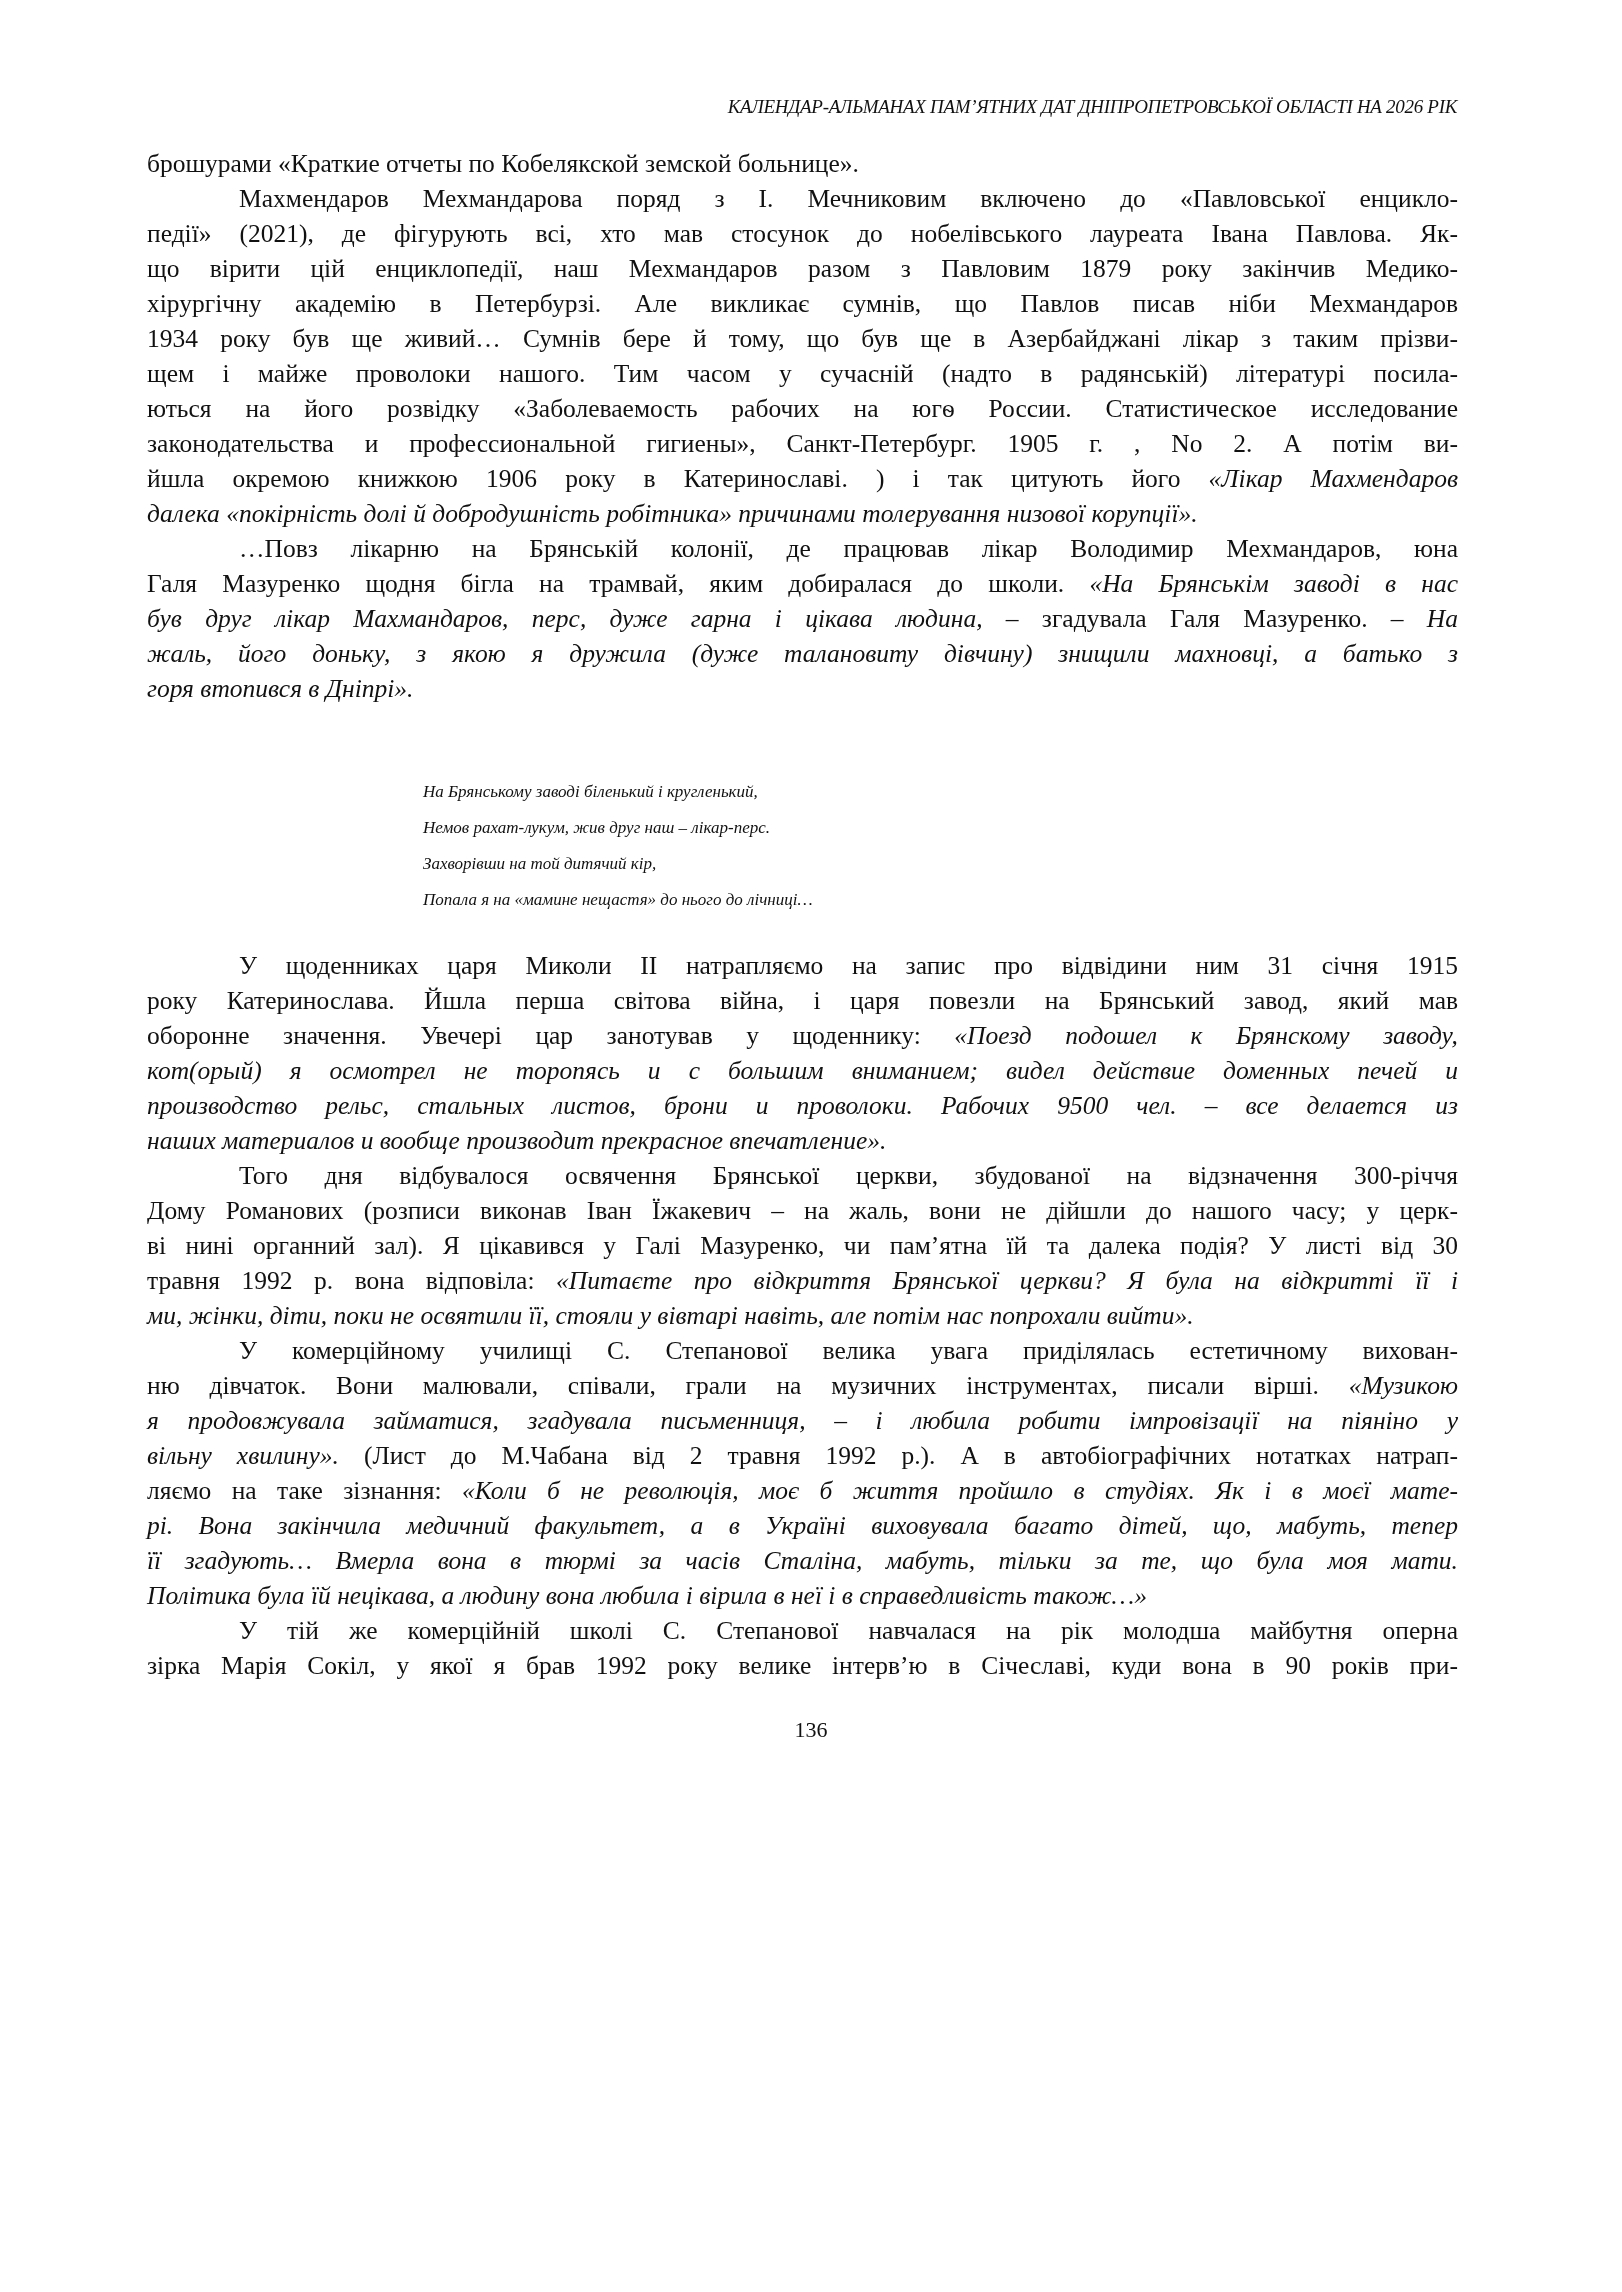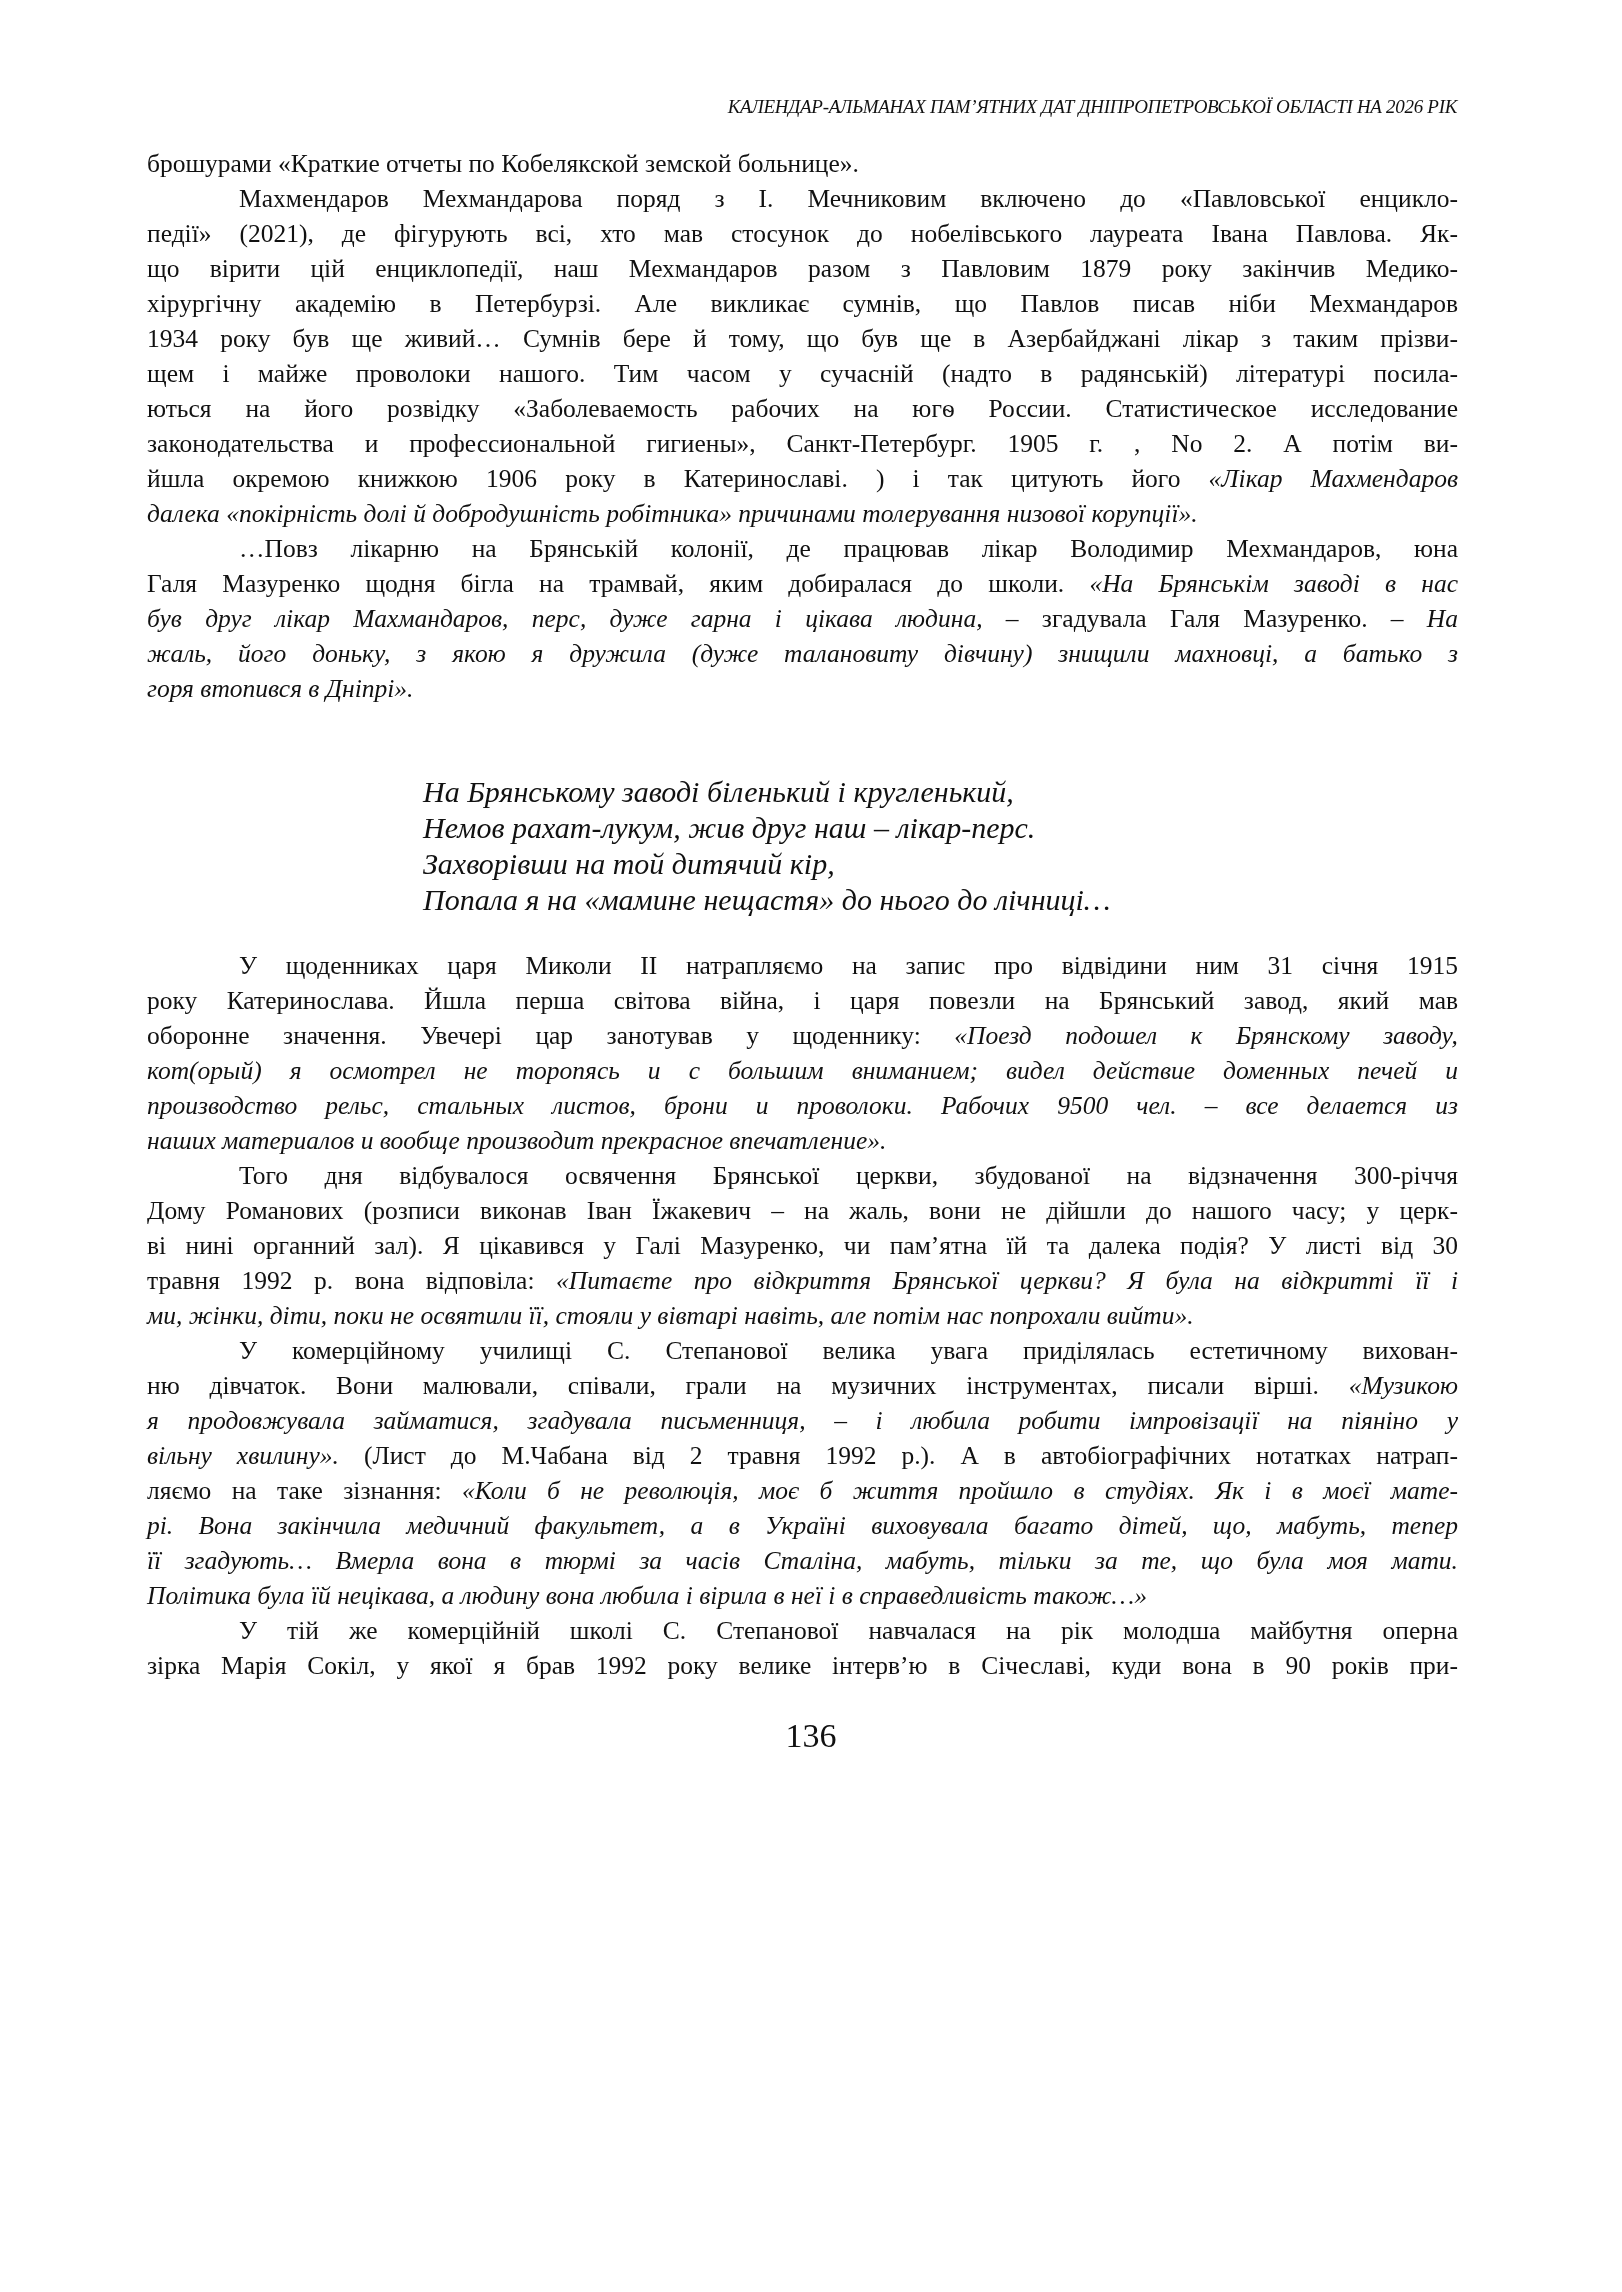--- a/index.html
+++ b/index.html
@@ -7,22 +7,22 @@
          font-family: "Liberation Serif", "DejaVu Serif", serif; color: #111111; }
   .running-header { position: absolute; right: 165px; top: 96px; font-size: 19px;
          font-style: italic; letter-spacing: -0.3px; white-space: nowrap; }
   .body-block { position: absolute; left: 147px; width: 1311px; }
   .line { height: 35px; line-height: 35px; font-size: 25.5px; white-space: nowrap;
           text-align: justify; text-align-last: justify; overflow: visible; transform-origin: left center; }
   .line.last { text-align-last: left; }
   .line.indent { padding-left: 92px; box-sizing: border-box; }
   .it { font-style: italic; }
   .poem { position: absolute; left: 423px; }
-  .poem .pline { height: 36px; line-height: 36px; font-size: 30px; font-style: italic; white-space: nowrap; }
-  .page-number { position: absolute; left: 0; width: 1622px; top: 1717px; text-align: center; font-size: 34px; }
+  .poem .pline { height: 36px; line-height: 36px; font-size: 17px; font-style: italic; white-space: nowrap; }
+  .page-number { position: absolute; left: 0; width: 1622px; top: 1717px; text-align: center; font-size: 22px; }
 </style>
 </head>
 <body>
 
 <div>
   <div class="running-header">КАЛЕНДАР-АЛЬМАНАХ ПАМ’ЯТНИХ ДАТ ДНІПРОПЕТРОВСЬКОЇ ОБЛАСТІ НА 2026 РІК</div>
 
   <div class="body-block" id="section1" style="top:146px;">
       <div class="line last"><span>брошурами «Краткие отчеты по Кобелякской земской больнице».</span></div>
       <div class="line indent"><span>Махмендаров Мехмандарова поряд з І. Мечниковим включено до «Павловської енцикло-</span></div>

